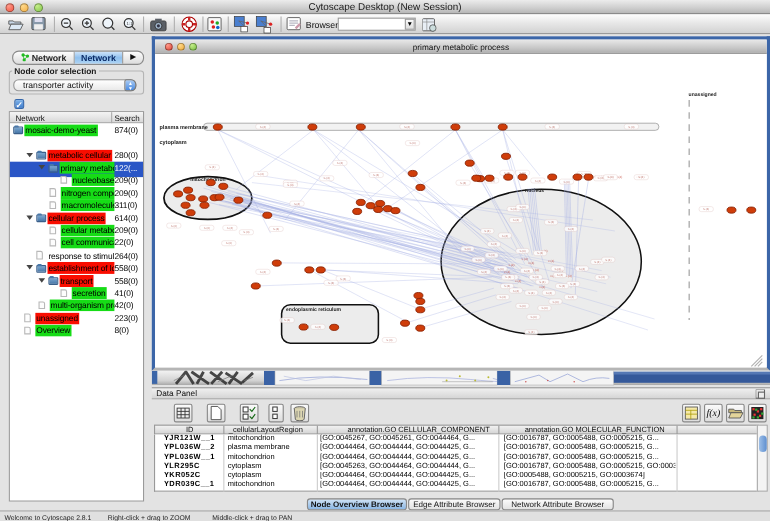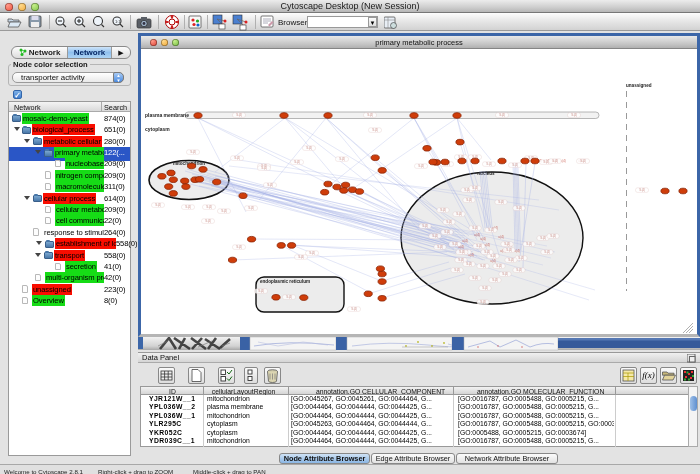--- a/index.html
+++ b/index.html
@@ -168,21 +168,20 @@
   <div id="combo" class="abs">transporter activity<div class="btn">▲<br>▼</div></div>
   <div id="chk" class="abs">✓</div>
   <div id="chk-lab" class="abs">Select nodes</div>
   <div id="tree" class="abs">
     <div id="tree-h" class="abs">
         <span style="position:absolute;left:5px;top:1px">Network</span>
         <span style="position:absolute;left:95px;top:1px">Search</span>
         <span style="position:absolute;left:92px;top:0;width:1px;height:10px;background:#aaa"></span>
       </div>
   <div class="trow abs" style="top: 10.8px;"><span class="fold abs" style="left:3px;top:2.5px"></span><div class="abs" style="left:13px;top:0;right:26px;overflow:hidden;white-space:nowrap"><span class="lab gg">mosaic-demo-yeast</span></div><span class="val">874(0)</span></div>
-      <div class="trow abs" style="top: 22.2px;"><span class="arr abs" style="left:5px;top:3px"></span><span class="fold abs" style="left:13px;top:2.5px"></span><div class="abs" style="left:23px;top:0;right:26px;overflow:hidden;white-space:nowrap"><span class="lab rr">biological_process</span></div><span class="val">651(0)</span></div>
       <div class="trow abs" style="top: 33.6px;"><span class="arr abs" style="left:15px;top:3px"></span><span class="fold abs" style="left:24px;top:2.5px"></span><div class="abs" style="left:34px;top:0;right:26px;overflow:hidden;white-space:nowrap"><span class="lab rr">metabolic cellular</span></div><span class="val">280(0)</span></div>
       <div class="trow abs" style="top: 45px; background: rgb(42, 86, 198);"><span class="arr abs" style="left:26px;top:3px"></span><span class="fold abs" style="left:35px;top:2.5px"></span><div class="abs" style="left:45px;top:0;right:26px;overflow:hidden;white-space:nowrap"><span class="lab gg">primary metabo</span></div><span class="val" style="color:#fff">122(...</span></div>
       <div class="trow abs" style="top: 56.4px;">
         <span class="file abs" style="left:46px;top:1.5px"></span>
         <div class="abs" style="left:56px;top:0;right:26px;overflow:hidden;white-space:nowrap"><span class="lab gg">nucleobase-</span></div>
         <span class="val">209(0)</span>
       </div>
       <div class="trow abs" style="top: 67.8px;">
         <span class="file abs" style="left:36px;top:1.5px"></span>
         <div class="abs" style="left:46px;top:0;right:26px;overflow:hidden;white-space:nowrap"><span class="lab gg">nitrogen compo</span></div>
@@ -202,21 +201,21 @@
       <div class="trow abs" style="top: 113.4px;">
         <span class="file abs" style="left:36px;top:1.5px"></span>
         <div class="abs" style="left:46px;top:0;right:26px;overflow:hidden;white-space:nowrap"><span class="lab gg">cell communicat</span></div>
         <span class="val">22(0)</span>
       </div>
       <div class="trow abs" style="top: 124.8px;">
         <span class="file abs" style="left:24px;top:1.5px"></span>
         <div class="abs" style="left:34px;top:0;right:26px;overflow:hidden;white-space:nowrap"><span class="lab ">response to stimul</span></div>
         <span class="val">264(0)</span>
       </div>
-      <div class="trow abs" style="top: 136.2px; margin-left: 12px;"><span class="arr abs" style="left:15px;top:3px"></span><span class="fold abs" style="left:24px;top:2.5px"></span><div class="abs" style="left:34px;top:0;right:26px;overflow:hidden;white-space:nowrap"><span class="lab rr">establishment of lo</span></div><span class="val">558(0)</span></div>
+      <div class="trow abs" style="top: 136.2px;"><span class="arr abs" style="left:15px;top:3px"></span><span class="fold abs" style="left:24px;top:2.5px"></span><div class="abs" style="left:34px;top:0;right:26px;overflow:hidden;white-space:nowrap"><span class="lab rr">establishment of lo</span></div><span class="val">558(0)</span></div>
       <div class="trow abs" style="top: 147.6px;"><span class="arr abs" style="left:26px;top:3px"></span><span class="fold abs" style="left:35px;top:2.5px"></span><div class="abs" style="left:45px;top:0;right:26px;overflow:hidden;white-space:nowrap"><span class="lab rr">transport</span></div><span class="val">558(0)</span></div>
       <div class="trow abs" style="top: 159px;">
         <span class="file abs" style="left:46px;top:1.5px"></span>
         <div class="abs" style="left:56px;top:0;right:26px;overflow:hidden;white-space:nowrap"><span class="lab gg">secretion</span></div>
         <span class="val">41(0)</span>
       </div>
       <div class="trow abs" style="top: 170.4px;">
         <span class="file abs" style="left:26px;top:1.5px"></span>
         <div class="abs" style="left:36px;top:0;right:26px;overflow:hidden;white-space:nowrap"><span class="lab gg">multi-organism pro</span></div>
         <span class="val">42(0)</span>
@@ -697,21 +696,21 @@
       <div class="abs" style="left:147px;top:0;width:1px;height:52px;background:#ccc"></div>
       <div class="abs" style="left:312px;top:0;width:1px;height:52px;background:#ccc"></div>
       <div class="abs" style="left:474px;top:0;width:1px;height:52px;background:#ccc"></div>
     </div>
   <div id="dp-scroll" class="abs">
       <div id="dp-thumb" class="abs"></div>
     </div>
 </div>
 
 <div id="tabs" class="abs">
-  <div class="tabb tabsel abs" style="left:279px;width:91px">Node Attribute Browser</div>
+  <div class="tabb tabsel abs" style="left:279px;width:91px">Node Overview Browser</div>
   <div class="tabb abs" style="left:371px;width:84px">Edge Attribute Browser</div>
   <div class="tabb abs" style="left:456px;width:102px">Network Attribute Browser</div>
 </div>
 <div id="status" class="abs">
   <span class="abs" style="left:4px;top:3px">Welcome to Cytoscape 2.8.1</span>
   <span class="abs" style="left:98px;top:3px">Right-click + drag to ZOOM</span>
   <span class="abs" style="left:193px;top:3px">Middle-click + drag to PAN</span>
 </div>
 
 </body></html>

